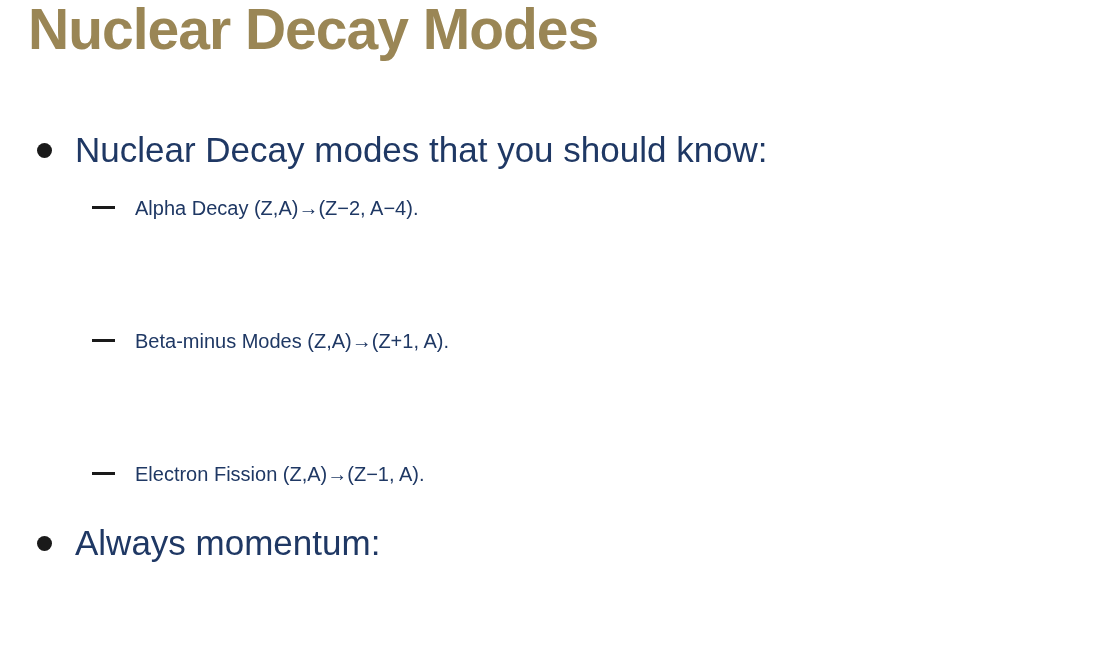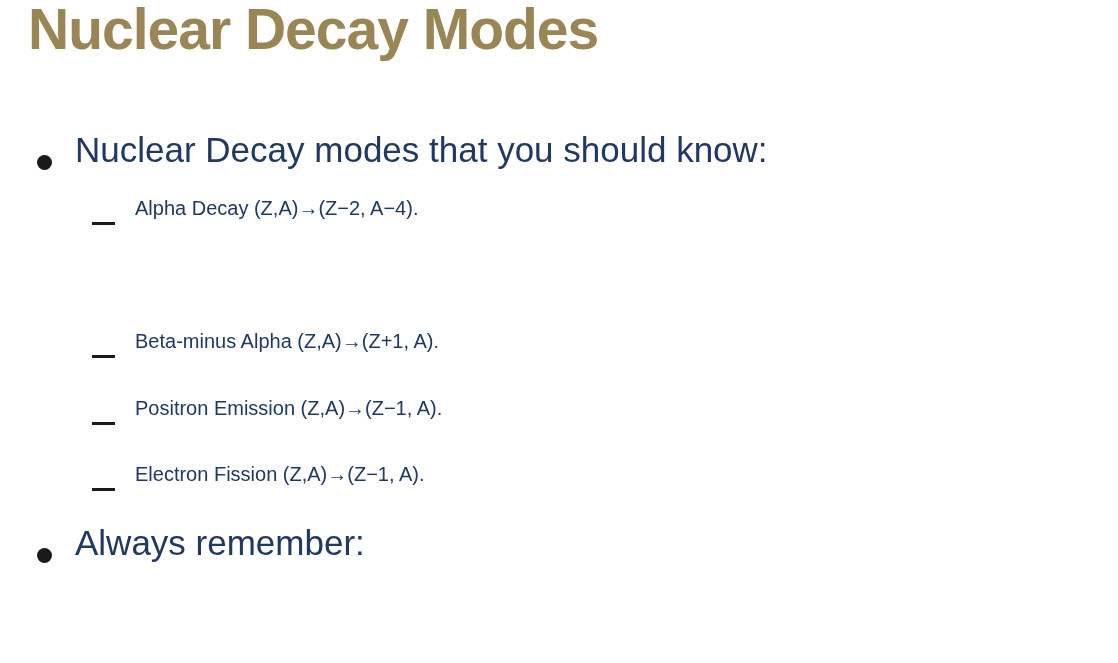--- a/index.html
+++ b/index.html
@@ -22,21 +22,21 @@
     margin: 0;
     font-size: 57px;
     line-height: 66px;
     font-weight: 700;
     letter-spacing: -1px;
     color: var(--title-color, #9A8655);
   }
   .row {
     position: absolute;
     display: flex;
-    align-items: flex-end;
+    align-items: flex-start;
     color: var(--body-color, #1F3864);
   }
   .level1 {
     left: 37px;
     font-size: 35px;
     line-height: 40px;
   }
   .level1 .bullet-dot {
     flex: 0 0 auto;
     width: 15px;
@@ -77,32 +77,28 @@
   </div>
 
   <div class="row level2" style="top:191px">
     <span class="dash"></span>
     <span class="text sub-text">Alpha Decay (Z,A)→(Z−2, A−4).</span>
   </div>
 
 
   <div class="row level2" style="top:324px">
     <span class="dash"></span>
-    <span class="text sub-text">Beta-minus Alpha (Z,A)→(Z+1, A).</span>
+    <span class="text sub-text">Beta-minus Modes (Z,A)→(Z+1, A).</span>
   </div>
 
-  <div class="row level2" style="top:391px">
-    <span class="dash"></span>
-    <span class="text sub-text">Positron Emission (Z,A)→(Z−1, A).</span>
-  </div>
 
   <div class="row level2" style="top:457px">
     <span class="dash"></span>
     <span class="text sub-text">Electron Fission (Z,A)→(Z−1, A).</span>
   </div>
 
   <div class="row level1" style="top:523px">
     <span class="bullet-dot"></span>
-    <span class="text">Always remember:</span>
+    <span class="text">Always momentum:</span>
   </div>
 
 
 </div>
 
 </body></html>

